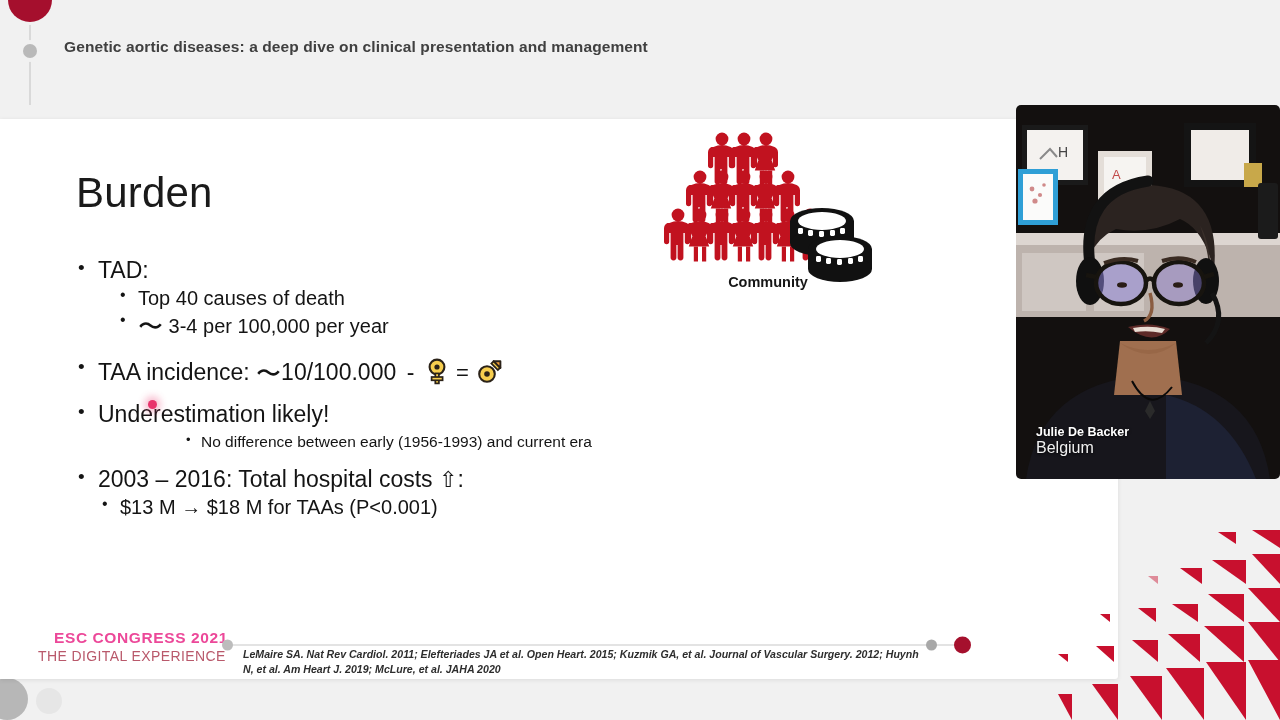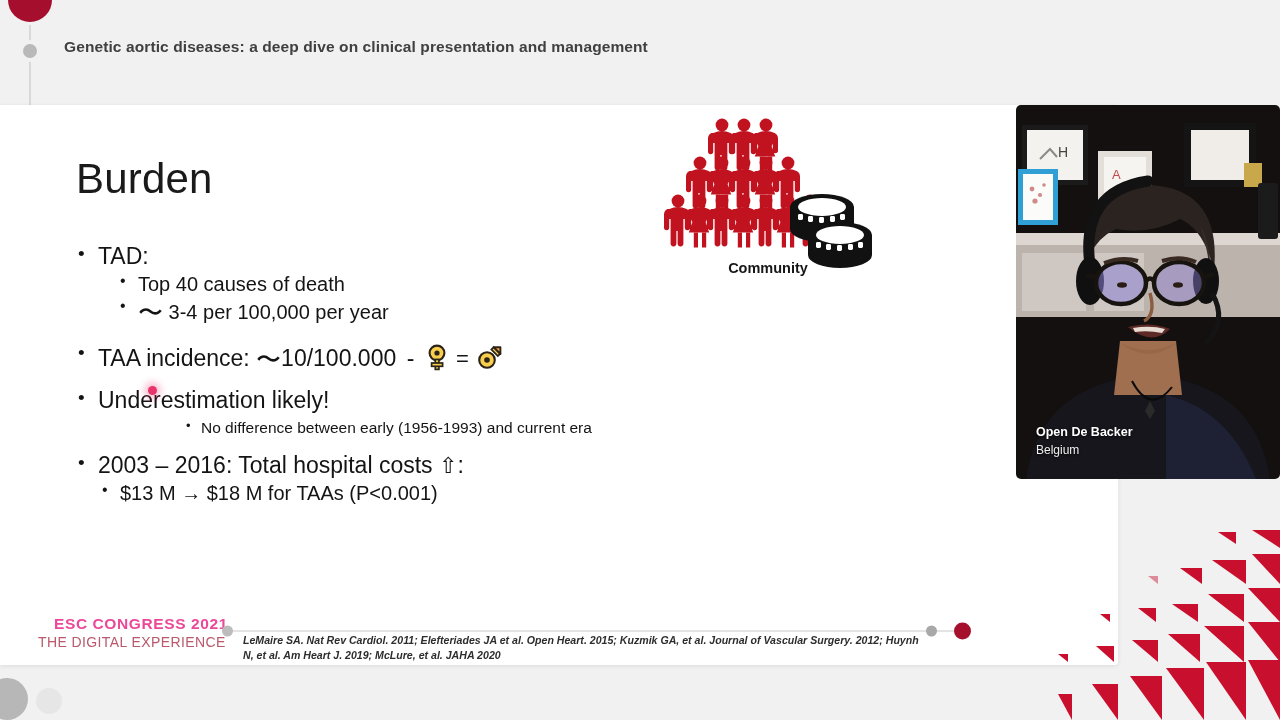--- a/index.html
+++ b/index.html
@@ -81,21 +81,21 @@
     font-weight: bold;
     color: #404040;
     letter-spacing: 0.1px;
     white-space: nowrap;
   }
 
   
   #slide {
     position: absolute;
     left: 0px;
-    top: 105px;
+    top: 119px;
     width: 1118px;
     height: 560px;
     background: #ffffff;
     border-top-right-radius: 3px;
     border-bottom-right-radius: 3px;
     box-shadow: 0 1px 5px rgba(0,0,0,0.09);
     overflow: hidden;
   }
 
   #slide-title {
@@ -284,21 +284,21 @@
     bottom: 40px;
     font-size: 12.5px;
     font-weight: bold;
     color: #ffffff;
     text-shadow: 0 1px 3px rgba(0,0,0,0.9);
   }
   #speaker-country {
     position: absolute;
     left: 20px;
     bottom: 22px;
-    font-size: 12px;
+    font-size: 16px;
     color: #f0f0f0;
     text-shadow: 0 1px 3px rgba(0,0,0,0.9);
   }
 
   
   #triangles {
     position: absolute;
     right: 0;
     bottom: 0;
     width: 240px;
@@ -546,21 +546,21 @@
     <path d="M 112 222 q 22 -6 42 2 q -18 18 -42 -2 z" fill="#5d2a28"></path>
     <path d="M 117 223 q 18 -3 32 1 l -3 4 q -14 -3 -27 -1 z" fill="#e8ddd4"></path>
 
     <path d="M 104 238 q 28 14 56 0 q -26 22 -56 0 z" fill="#90603f" fill-opacity="0.5"></path>
 
     <path d="M 116 276 q 18 34 40 6" stroke="#0a0a0a" stroke-width="2" fill="none"></path>
     <path d="M 134 296 l 5 10 l -5 8 l -5 -8 z" fill="#2a2a2a"></path>
 
     <rect x="0" y="286" width="264" height="88" fill="url(#bottomfade)"></rect>
   </svg>
-  <div id="speaker-name">Open De Backer</div>
+  <div id="speaker-name">Julie De Backer</div>
   <div id="speaker-country">Belgium</div>
 </div>
 
 <div id="triangles">
   <svg width="240" height="190" viewBox="0 0 240 190" xmlns="http://www.w3.org/2000/svg" aria-hidden="true">
     <g fill="#c8102e">
 
       <path d="M 178 2 L 196 2 L 196 14 Z"></path>
       <path d="M 212 0 L 240 0 L 240 18 Z"></path>
 

